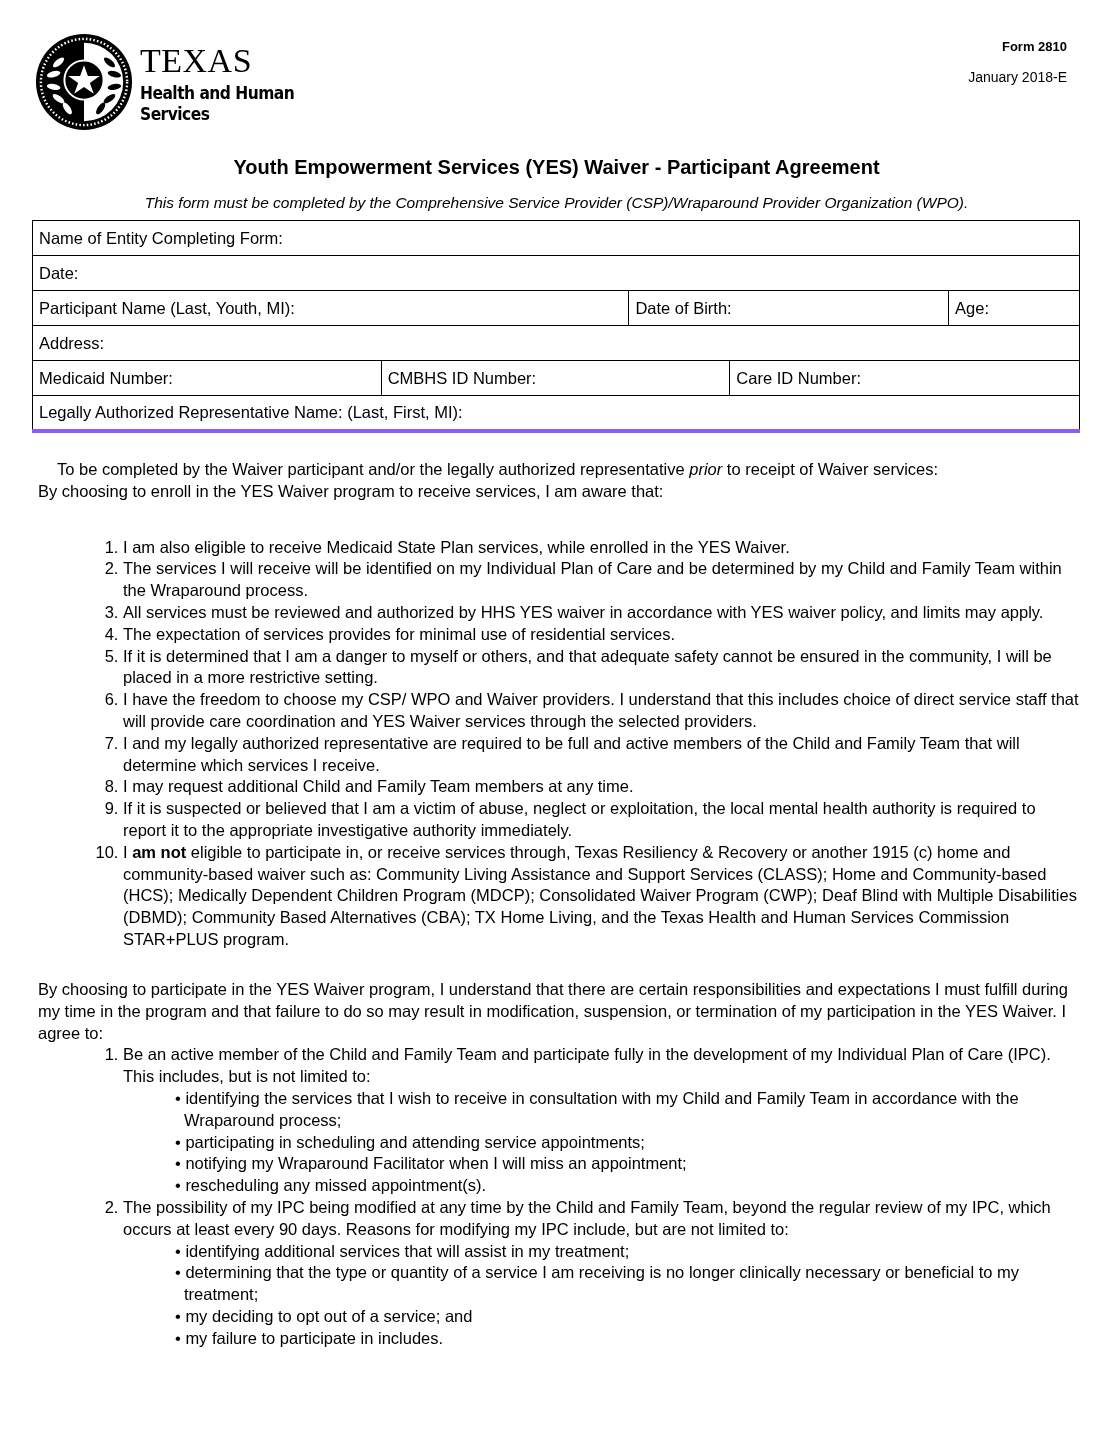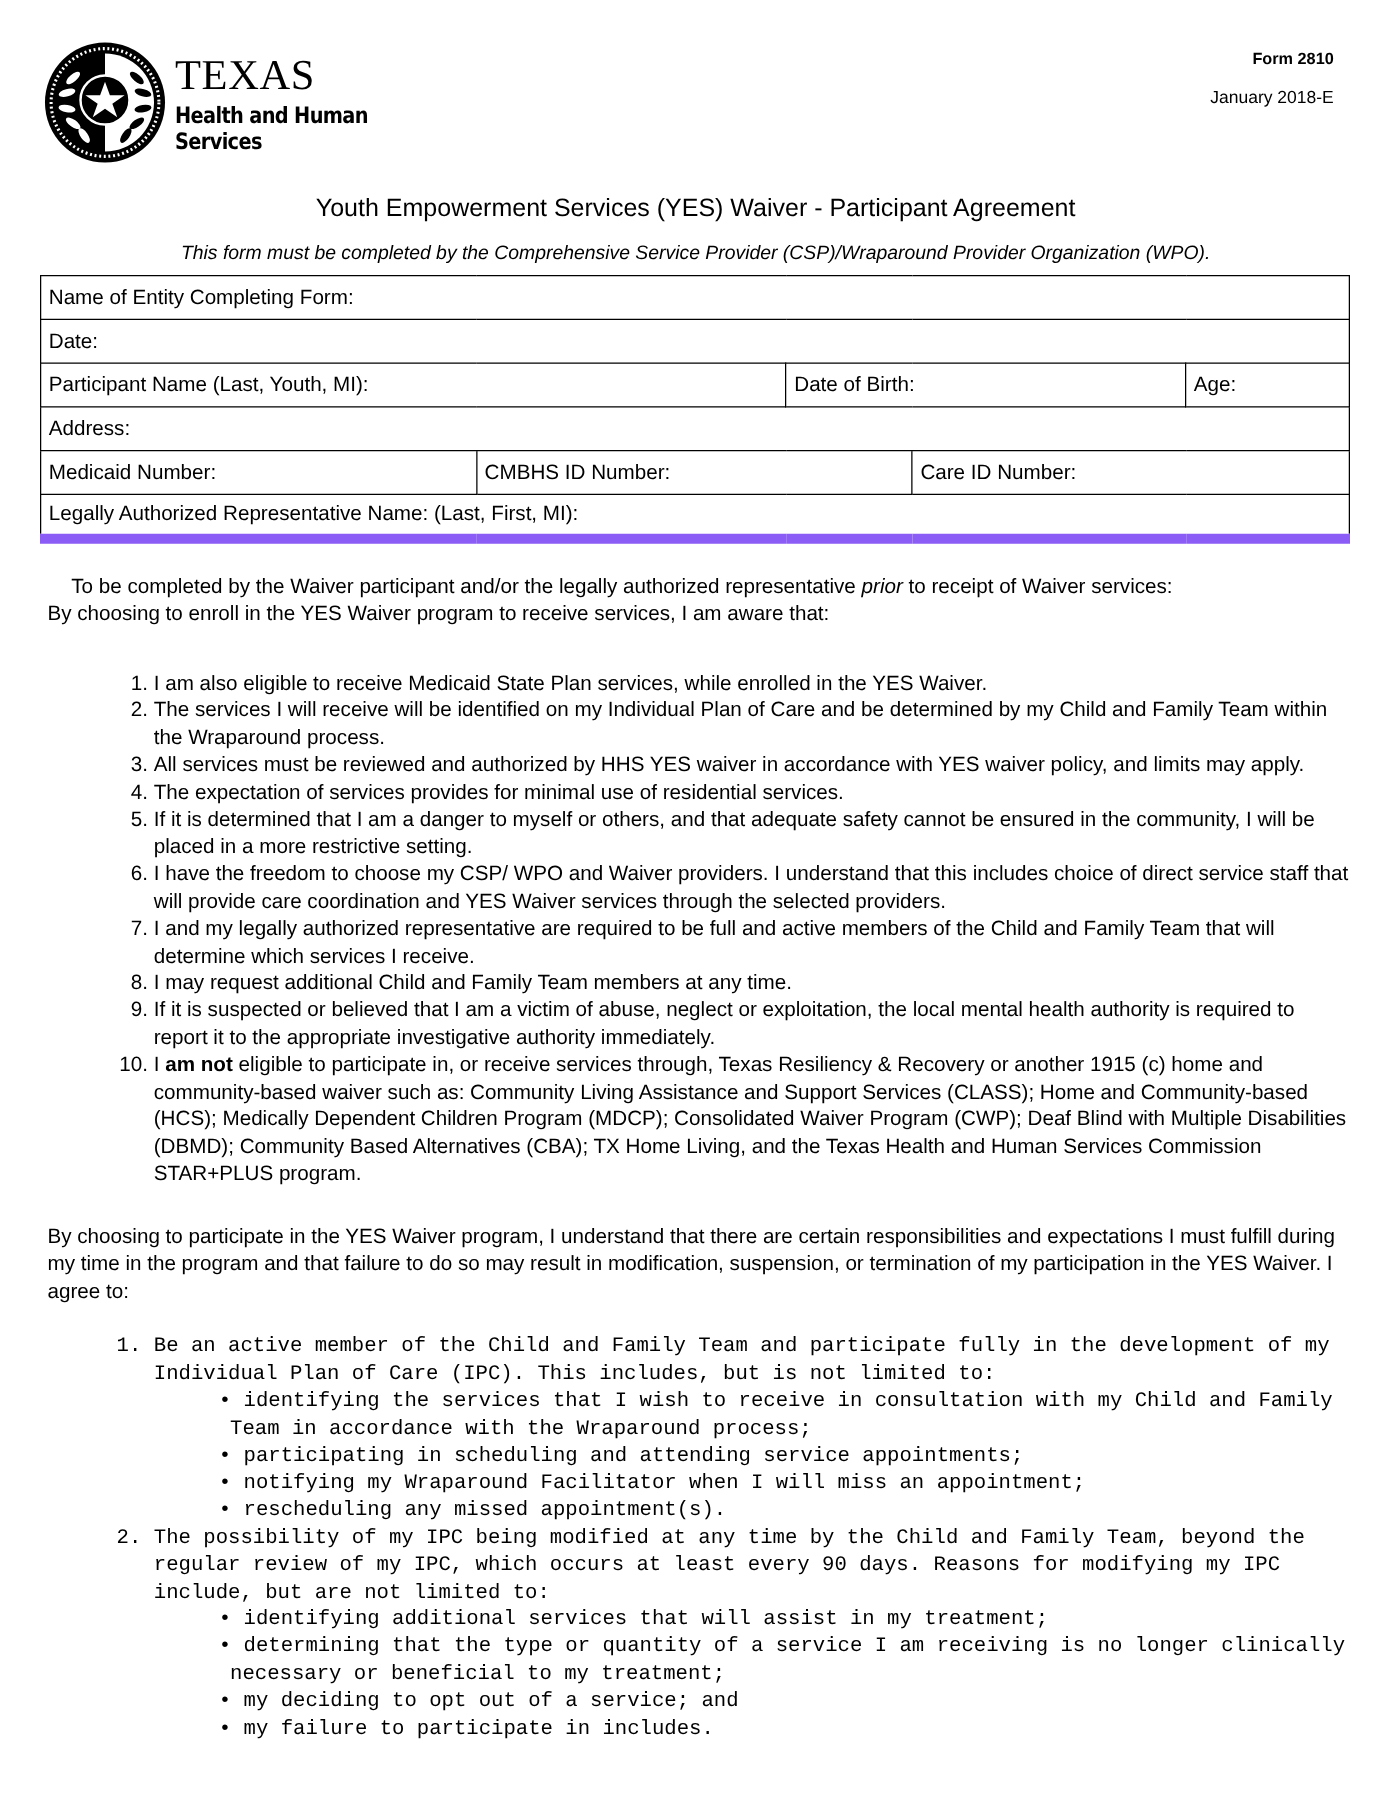--- a/index.html
+++ b/index.html
@@ -7,30 +7,30 @@
     width: 1113px; height: 1440px; position: relative; overflow: hidden;
     font-family: "Liberation Sans", sans-serif; color: #000;
   }
   .abs { position: absolute; }
   
   .logo { left: 35px; top: 33px; width: 98px; height: 98px; }
   .brand-texas { left: 140px; top: 44px; font-family: Liberation Serif, serif; font-size: 34px; letter-spacing: 0.5px; line-height: 1; }
   .brand-sub { left: 140px; top: 82px; font-family: "DejaVu Sans", sans-serif; font-size: 18px; line-height: 21px; font-weight: bold; letter-spacing: -0.6px; transform: scaleX(0.86); transform-origin: left top; }
   .form-num { right: 46px; top: 39px; font-size: 13px; font-weight: bold; text-align: right; }
   .form-date { right: 46px; top: 69px; font-size: 14px; text-align: right; }
-  .title { left: 0; width: 1113px; top: 156px; text-align: center; font-size: 20px; font-weight: normal; }
+  .title { left: 0; width: 1113px; top: 156px; text-align: center; font-size: 20px; font-weight: bold; }
   .subtitle { left: 0; width: 1113px; top: 194px; text-align: center; font-size: 15.5px; font-style: italic; }
 
   
   .form-table { left: 32px; top: 220px; width: 1048px; border-collapse: collapse; }
   .form-table td {
     border: 1.5px solid #000; height: 35px; padding: 0 6px; font-size: 16.5px;
     vertical-align: middle; box-sizing: border-box;
   }
-  .form-table tr.last td { border-bottom: 8px solid #8b5cf6; }
+  .form-table tr.last td { border-bottom: 4px solid #8b5cf6; }
 
   
   .body { left: 38px; width: 1045px; font-size: 16.5px; line-height: 21.8px; }
   .bold-line { font-weight: normal; margin-left: 19px; }
   ol { margin: 0; padding-left: 85px; }
   ol li { padding-left: 0; }
   ul.sub { list-style: none; margin: 0; padding-left: 52px; }
   ul.sub li { text-indent: -9px; padding-left: 9px; }
   ul.sub li::before { content: "• "; }
 </style>
@@ -118,21 +118,21 @@
     <li>I have the freedom to choose my CSP/ WPO and Waiver providers. I understand that this includes choice of direct service staff that will provide care coordination and YES Waiver services through the selected providers.</li>
     <li>I and my legally authorized representative are required to be full and active members of the Child and Family Team that will determine which services I receive.</li>
     <li>I may request additional Child and Family Team members at any time.</li>
     <li>If it is suspected or believed that I am a victim of abuse, neglect or exploitation, the local mental health authority is required to report it to the appropriate investigative authority immediately.</li>
     <li><span>I </span><b>am not</b><span> eligible to participate in, or receive services through, Texas Resiliency &amp; Recovery or another 1915 (c) home and community-based waiver such as: Community Living Assistance and Support Services (CLASS); Home and Community-based (HCS); Medically Dependent Children Program (MDCP); Consolidated Waiver Program (CWP); Deaf Blind with Multiple Disabilities (DBMD); Community Based Alternatives (CBA); TX Home Living, and the Texas Health and Human Services Commission STAR+PLUS program.</span></li>
   </ol>
 </div>
 
 <div class="abs body" style="top:979px;">
   <div>By choosing to participate in the YES Waiver program, I understand that there are certain responsibilities and expectations I must fulfill during my time in the program and that failure to do so may result in modification, suspension, or termination of my participation in the YES Waiver. I agree to:</div>
-  <ol style="margin-top:22px;font-family:Liberation Mono, monospace;">
+  <ol style="">
     <li>
       <span>Be an active member of the Child and Family Team and participate fully in the development of my Individual Plan of Care (IPC). This includes, but is not limited to:</span>
       <ul class="sub">
         <li>identifying the services that I wish to receive in consultation with my Child and Family Team in accordance with the Wraparound process;</li>
         <li>participating in scheduling and attending service appointments;</li>
         <li>notifying my Wraparound Facilitator when I will miss an appointment;</li>
         <li>rescheduling any missed appointment(s).</li>
       </ul>
     </li>
     <li>

